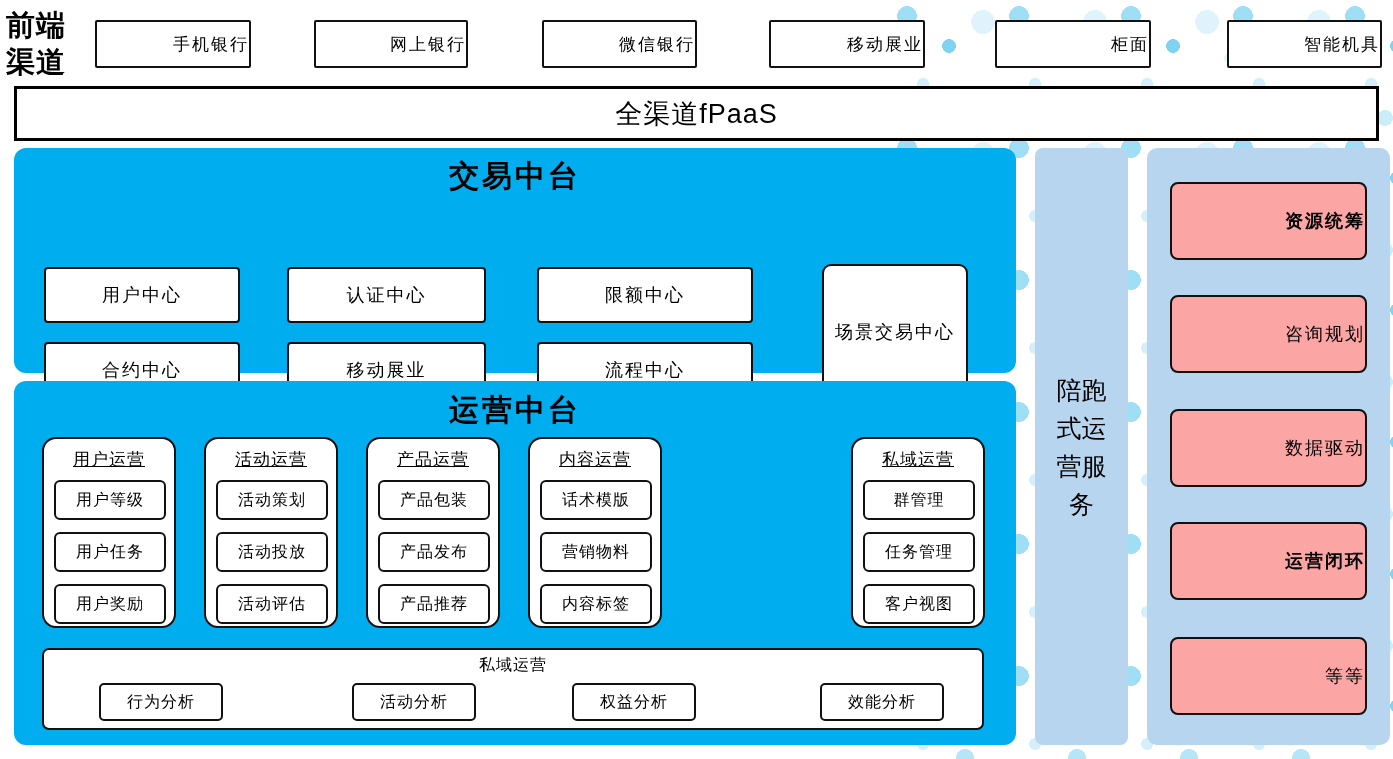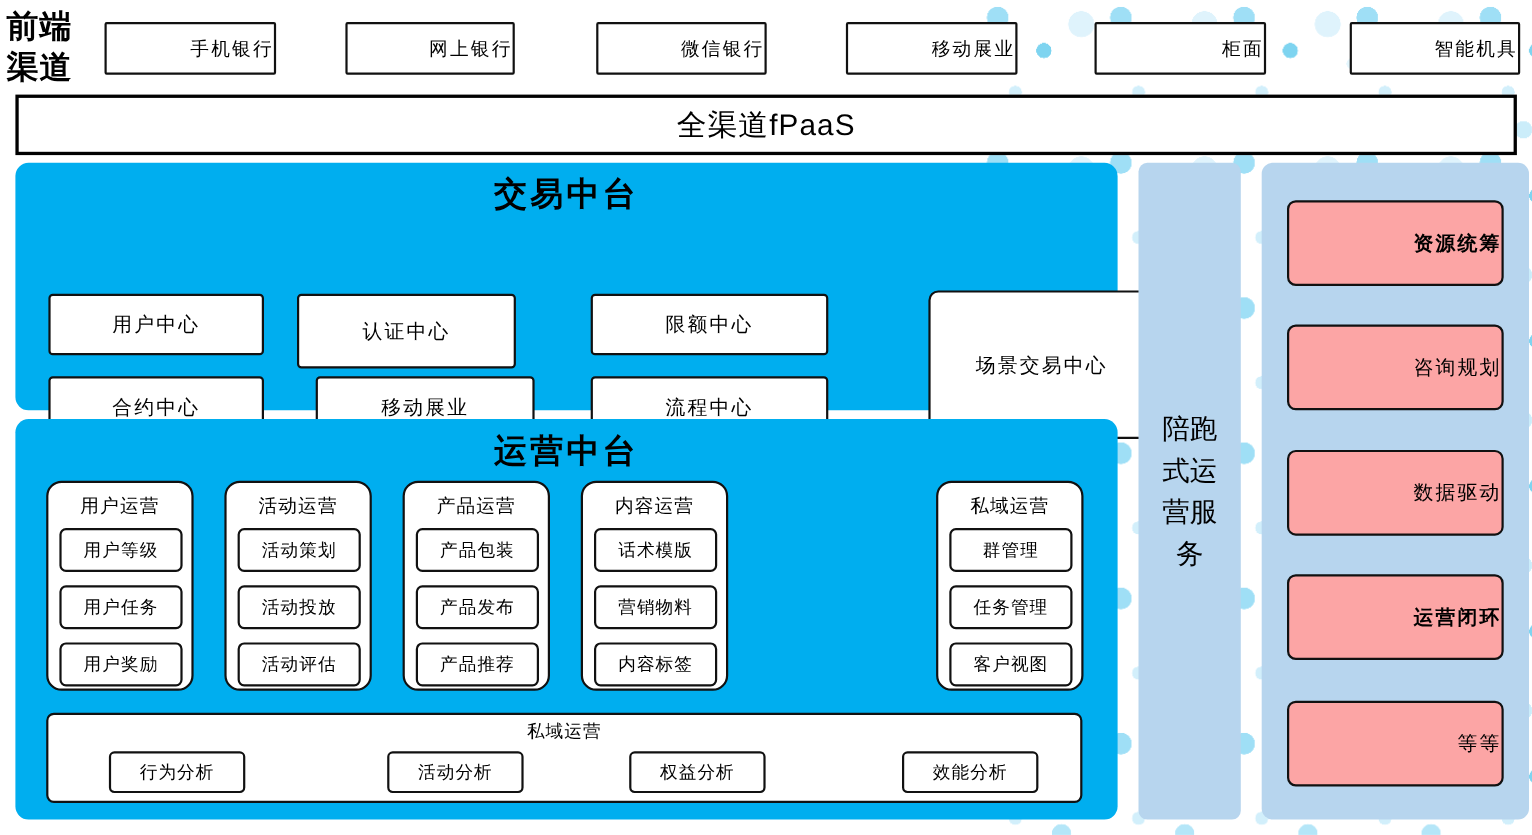--- a/index.html
+++ b/index.html
@@ -44,21 +44,21 @@
   .wbox {
     position:absolute; background:#fff; border:2px solid #111; border-radius:4px;
     display:flex; align-items:center; justify-content:center; font-size:18px; letter-spacing:2px;margin-top:42px;
   }
   .scene { border-radius:9px; }
 
   .opcol {
     position:absolute; top:56px; width:134px; height:191px; background:#fff;
     border:2px solid #111; border-radius:14px;
   }
-  .opcol-title { position:absolute; top:9px; left:0; width:100%; text-align:center; font-size:17px; font-weight:500; letter-spacing:1px; }
+  .opcol-title { position:absolute; top:9px; left:0; width:100%; text-align:center; font-size:17px; font-weight:500; letter-spacing:1px;text-decoration:underline; }
   .opitem {
     position:absolute; left:10px; width:112px; height:40px; background:#fff; border:2px solid #111;
     border-radius:6px; display:flex; align-items:center; justify-content:center; font-size:16px; letter-spacing:1px;
   }
   .opitem.r1 { top:41px; } .opitem.r2 { top:93px; } .opitem.r3 { top:145px; }
 
   .analysis {
     position:absolute; left:28px; top:267px; width:942px; height:82px; background:#fff;
     border:2px solid #111; border-radius:7px;
   }
@@ -109,36 +109,36 @@
 
   <div class="abs fpaas">
       <span>全渠道fPaaS</span>
     </div>
 
   <div class="abs bluepanel" style="left:14px;top:148px;width:1002px;height:225px">
     <div class="panel-title heading" style="top:8px">交易中台</div>
     <div class="wbox" style="left:30px;top:77px;width:196px;height:56px">
         <span>用户中心</span>
       </div>
-    <div class="wbox" style="left:256px;top:77px;width:199px;height:68px">
+    <div class="wbox" style="left:273px;top:77px;width:199px;height:56px">
         <span>认证中心</span>
       </div>
     <div class="wbox" style="left:523px;top:77px;width:216px;height:56px">
         <span>限额中心</span>
       </div>
     <div class="wbox" style="left:30px;top:152px;width:196px;height:56px">
         <span>合约中心</span>
       </div>
     <div class="wbox" style="left:273px;top:152px;width:199px;height:56px">
         <span>移动展业</span>
       </div>
     <div class="wbox" style="left:523px;top:152px;width:216px;height:56px">
         <span>流程中心</span>
       </div>
-    <div class="wbox scene" style="left:830px;top:74px;width:206px;height:135px">
+    <div class="wbox scene" style="left:808px;top:74px;width:146px;height:135px">
         <span>场景交易中心</span>
       </div>
   </div>
 
   <div class="abs bluepanel" style="left:14px;top:381px;width:1002px;height:364px">
     <div class="panel-title heading" style="top:9px">运营中台</div>
 
     <div class="opcol" style="left:28px">
       <div class="opcol-title">用户运营</div>
       <div class="opitem r1">用户等级</div>

